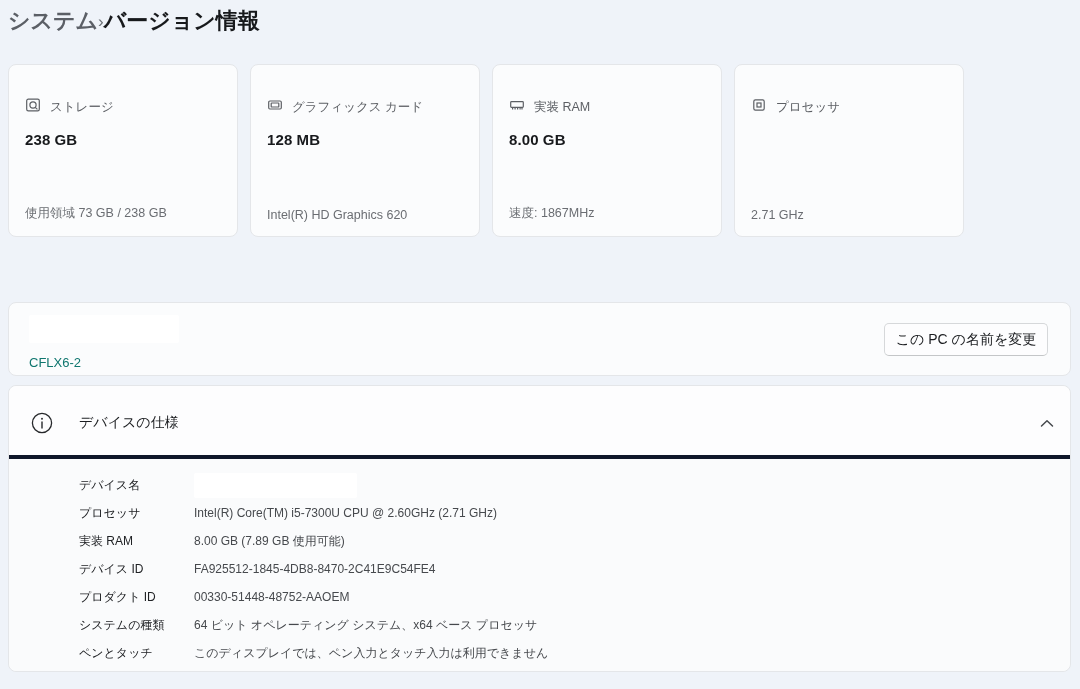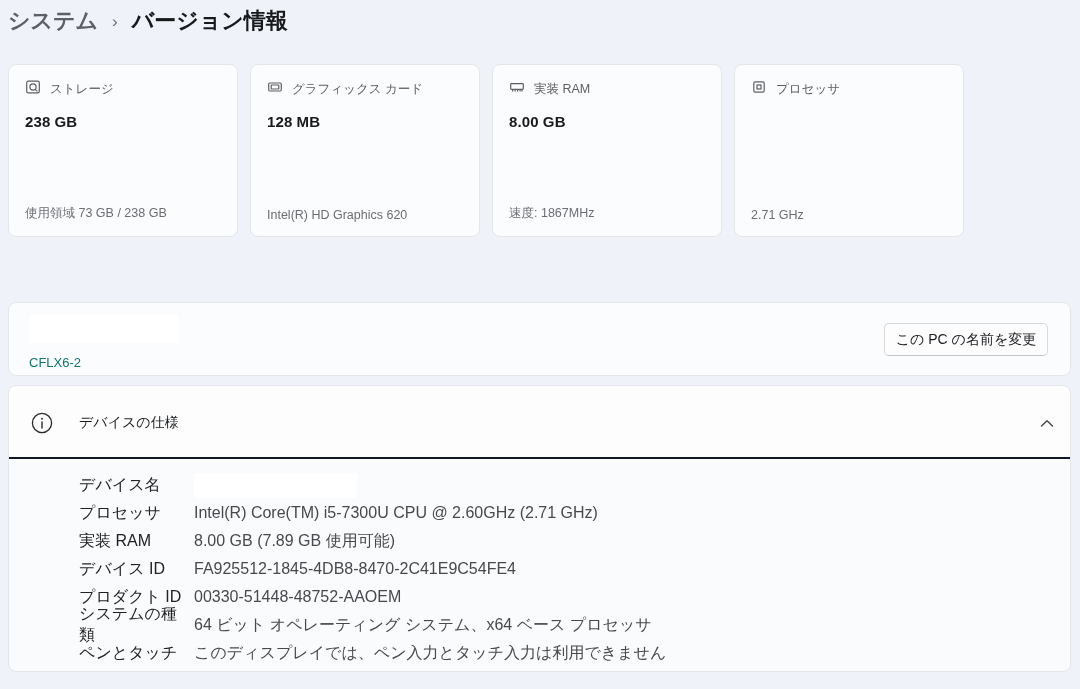--- a/index.html
+++ b/index.html
@@ -8,34 +8,34 @@
     position: relative;
     background: #eff3f9;
     font-family: "Liberation Sans", "DejaVu Sans", sans-serif;
     color: #191919;
     overflow: hidden;
   }
 
   
   .breadcrumb {
     position: absolute; left: 8px; top: 6px;
-    display: flex; align-items: center; gap: 14px;
+    display: flex; align-items: center; 
     font-size: 22px; font-weight: 700;
   }
   .breadcrumb .parent { color: #5b5f66; cursor: pointer; }
   .breadcrumb .sep { color: #6b6f75; font-size: 17px; font-weight: 400; padding-top: 2px; }
   .breadcrumb .current { color: #17191c; }
 
   
   .card {
     position: absolute; top: 64px; height: 173px; width: 230px;
     background: #fbfcfd;
     border: 1px solid #e4e6e9;
     border-radius: 8px;
-    padding: 14px 16px 14px 16px;
+    padding: 32px 16px 14px 16px;
     display: flex; flex-direction: column;
   }
   .card-1 { left: 8px; }
   .card-2 { left: 250px; }
   .card-3 { left: 492px; }
   .card-4 { left: 734px; }
   .card-head { display: flex; align-items: center; gap: 9px; }
   .card-head svg { stroke: #5c5f64; }
   .card-label { font-size: 12.5px; color: #5c5f64; }
   .card-value {
@@ -73,21 +73,21 @@
     font-family: "Liberation Sans", "DejaVu Sans", sans-serif;
     display: flex; align-items: center; justify-content: center;
     cursor: pointer;
   }
   .rename-button { left: 875px; top: 20px; width: 164px; height: 33px; }
   .copy-button   { left: 900px; top: 20px; width: 115px; height: 35px; }
 
   
   .spec-header {
     position: absolute; left: 0; top: 0; right: 0; height: 73px;
-    border-bottom: 2px solid #0f172a;
+    border-bottom: 4px solid #0f172a;
     background: #fdfdfe;
     border-radius: 8px 8px 0 0;
   }
   .info-icon { position: absolute; left: 22px; top: 26px; }
   .spec-title {
     position: absolute; left: 70px; top: 28px;
     font-size: 14px; color: #1b1d20;
   }
   .chevron-button {
     position: absolute; left: 1020px; top: 19px; width: 36px; height: 36px;
@@ -97,21 +97,21 @@
 
   .spec-body {
     position: absolute; left: 0; top: 73px; right: 0; bottom: 0;
     background: #fafbfc;
     border-radius: 0 0 8px 8px;
     padding: 12px 0 0 0;
   }
   .spec-row {
     position: relative; height: 28px;
     display: flex; align-items: center;
-    font-size: 16px;
+    font-size: 12px;
   }
   .spec-label {
     position: absolute; left: 70px; width: 108px;
     color: #202225; font-weight: 400;
   }
   .spec-value { position: absolute; left: 185px; color: #46494d; }
   .devicename-redaction { left: 185px; top: 2px; width: 163px; height: 25px; }
 </style>
 </head>
 <body>

